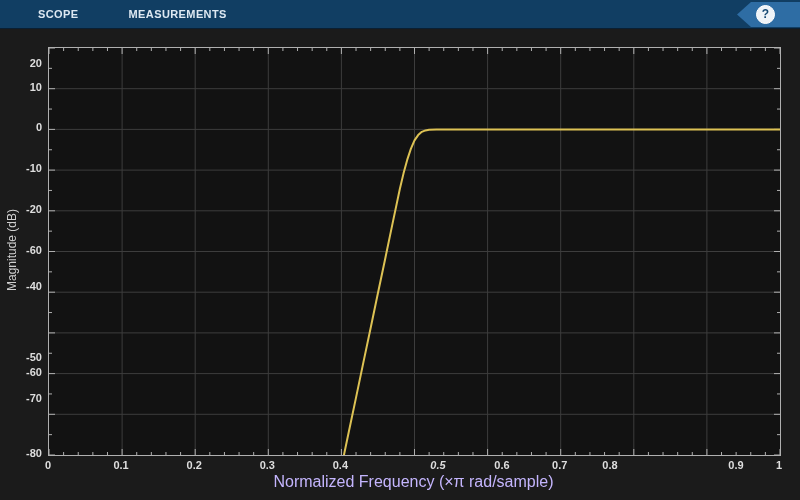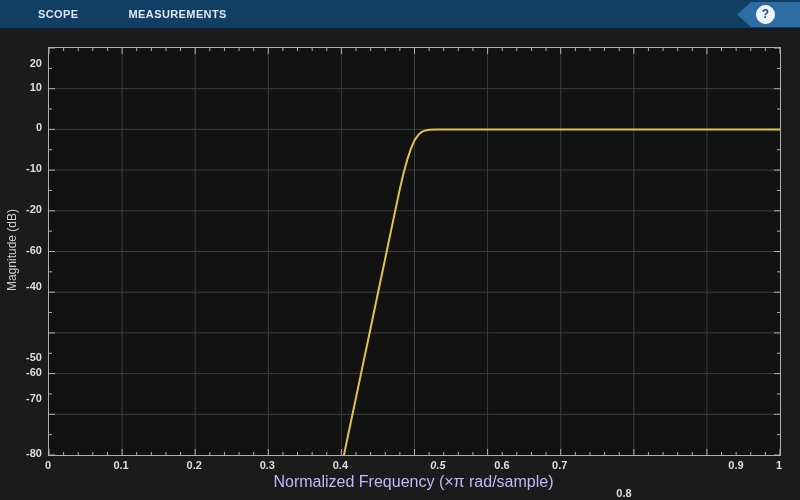--- a/index.html
+++ b/index.html
@@ -227,21 +227,21 @@
 
     <div class="tick-layer" id="tick-layer">
         <div class="xtick" style="left: 48px;">0</div>
         <div class="xtick" style="left: 121.1px;">0.1</div>
         <div class="xtick" style="left: 194.2px;">0.2</div>
         <div class="xtick" style="left: 267.3px;">0.3</div>
         <div class="xtick" style="left: 340.4px;">0.4</div>
         <div class="xtick" style="left: 438px; font-style: italic;">0.5</div>
         <div class="xtick" style="left: 482px; margin-left: 20px;">0.6</div>
         <div class="xtick" style="left: 559.7px;">0.7</div>
-        <div class="xtick" style="left: 624px; margin-top: 28px;">0.8</div>
+        <div class="xtick" style="left: 610px;">0.8</div>
         <div class="xtick" style="left: 736px;">0.9</div>
         <div class="xtick" style="left: 779px;">1</div>
         <div class="ytick" style="top: 28px;">20</div>
         <div class="ytick" style="top: 51.7px; text-align: right;">10</div>
         <div class="ytick" style="top: 92.4px;">0</div>
         <div class="ytick" style="top: 133.1px;">-10</div>
         <div class="ytick" style="top: 173.8px;">-20</div>
         <div class="ytick" style="top: 214.5px;">-60</div>
         <div class="ytick" style="top: 251px;">-40</div>
         <div class="ytick" style="top: 295.9px; margin-top: 26px;">-50</div>

